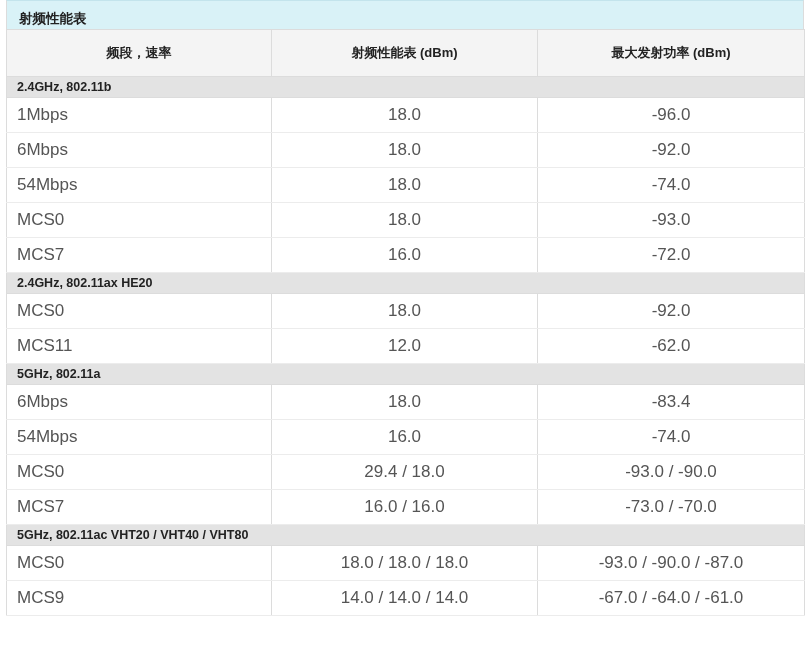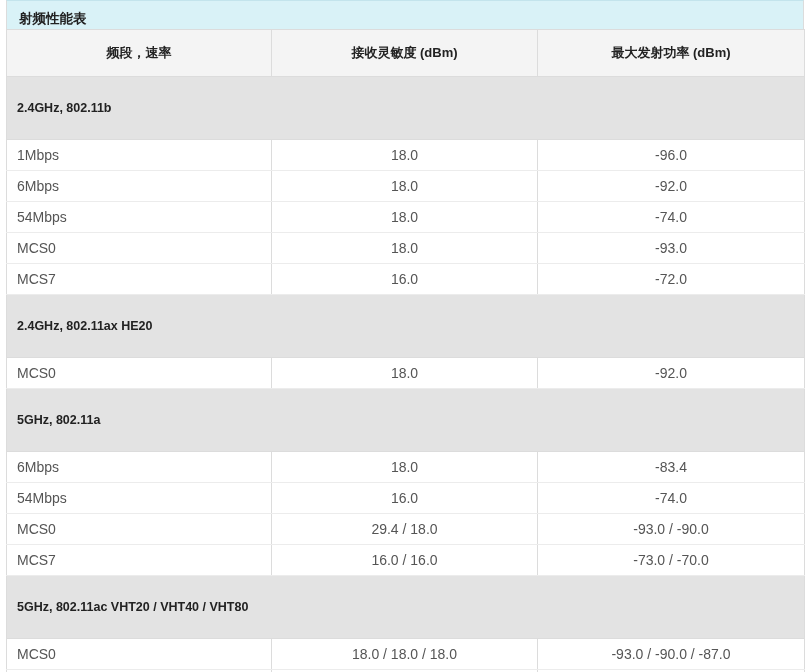--- a/index.html
+++ b/index.html
@@ -51,31 +51,31 @@
     vertical-align: middle;
   }
   table.rf td {
     border-left: 1px solid #dcdcdc;
     border-right: 1px solid #dcdcdc;
     border-bottom: 1px solid #ececec;
     padding: 7px 10px;
     color: #555555;
     vertical-align: middle;
     text-align: center;
-    font-size: 14px;
+    font-size: 17px;
   }
   table.rf td.label {
     text-align: left;
   }
   tr.group td {
     background: #e3e3e3;
     font-weight: bold;
     color: #222222;
     text-align: left;
-    padding: 24px 10px;
+    padding: 3px 10px;
     border-bottom: 1px solid #dcdcdc;
     font-size: 12.5px;
   }
   tr.data td {
     background: #ffffff;
   }
 </style>
 </head>
 <body>
 
@@ -83,21 +83,21 @@
   <div class="rf-title">射频性能表</div>
   <table class="rf">
     <colgroup>
       <col class="c1">
         <col class="c2">
         <col class="c3">
     </colgroup>
     <thead>
       <tr>
         <th>频段，速率</th>
-        <th>接收灵敏度 (dBm)</th>
+        <th>射频性能表 (dBm)</th>
         <th>最大发射功率 (dBm)</th>
       </tr>
     </thead>
     <tbody id="rf-body">
         <tr class="group">
           <td colspan="3">2.4GHz, 802.11b</td>
         </tr>
         <tr class="data">
           <td class="label">1Mbps</td>
           <td>18.0</td>
@@ -123,20 +123,25 @@
           <td>16.0</td>
           <td>-72.0</td>
         </tr>
         <tr class="group">
           <td colspan="3">2.4GHz, 802.11ax HE20</td>
         </tr>
         <tr class="data">
           <td class="label">MCS0</td>
           <td>18.0</td>
           <td>-92.0</td>
+        </tr>
+        <tr class="data">
+          <td class="label">MCS11</td>
+          <td>12.0</td>
+          <td>-62.0</td>
         </tr>
         <tr class="group">
           <td colspan="3">5GHz, 802.11a</td>
         </tr>
         <tr class="data">
           <td class="label">6Mbps</td>
           <td>18.0</td>
           <td>-83.4</td>
         </tr>
         <tr class="data">

